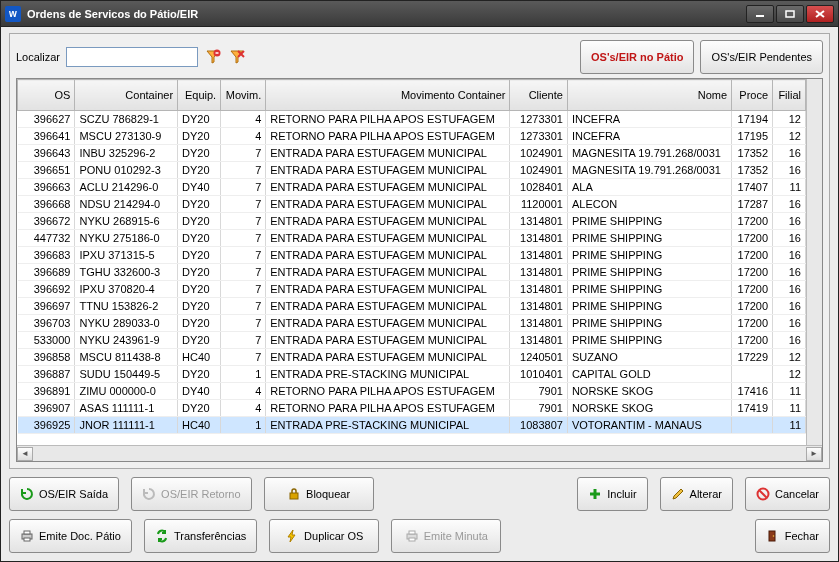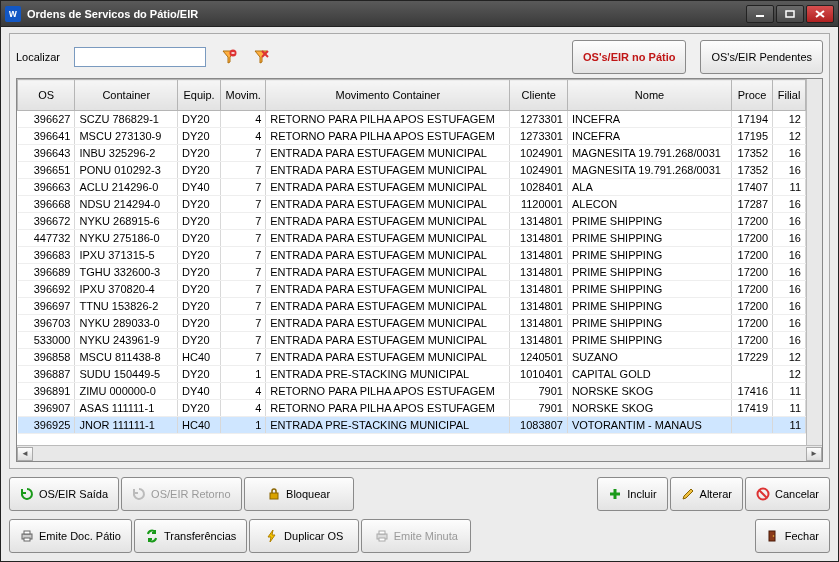--- a/index.html
+++ b/index.html
@@ -66,21 +66,21 @@
     border:1px solid #aaa;
     background:#f0f0f0;
     display:flex;
     flex-direction:column;
     padding:6px;
     margin:0;
   }
   .toprow {
     display:flex;
     align-items:center;
-    gap:14px;
+    gap:6px;
     margin-bottom:4px;
   }
   .toprow .lbl { font-size:11px; }
   .toprow input.search {
     height:20px;
     width:132px;
     border:1px solid #7a9abf;
     padding:1px 3px;
   }
   .iconbtn {
@@ -117,21 +117,21 @@
   table.grid {
     border-collapse:collapse;
     width:100%;
     table-layout:fixed;
     font-size:11px;
   }
   table.grid th {
     background:linear-gradient(#f6f6f6,#e2e2e2);
     border:1px solid #b5b5b5;
     padding:2px 4px;
-    text-align:center;
+    text-align:right;
     height:31px;
     font-weight:normal;
     overflow:hidden;
     white-space:nowrap;
   }
   table.grid td {
     border-right:1px solid #d8d8d8;
     border-bottom:1px solid #eee;
     padding:1px 4px;
     height:17px;
@@ -159,21 +159,21 @@
     display:flex;align-items:center;justify-content:center;
     font-size:8px;color:#555;
   }
   
   .bottom-btns {
     margin-top:8px;
     display:flex;
     flex-direction:column;
     gap:8px;
   }
-  .btnrow { display:flex; gap:2px; align-items:center; }
+  .btnrow { display:flex; gap:12px; align-items:center; }
   .btnrow .spacer { flex:1; }
   .btn.wide { min-width:110px; justify-content:center; }
   .ico { width:14px;height:14px;display:inline-block; }
   
   svg { display:block; }
 </style>
 </head>
 <body>
 
 <div class="window">

